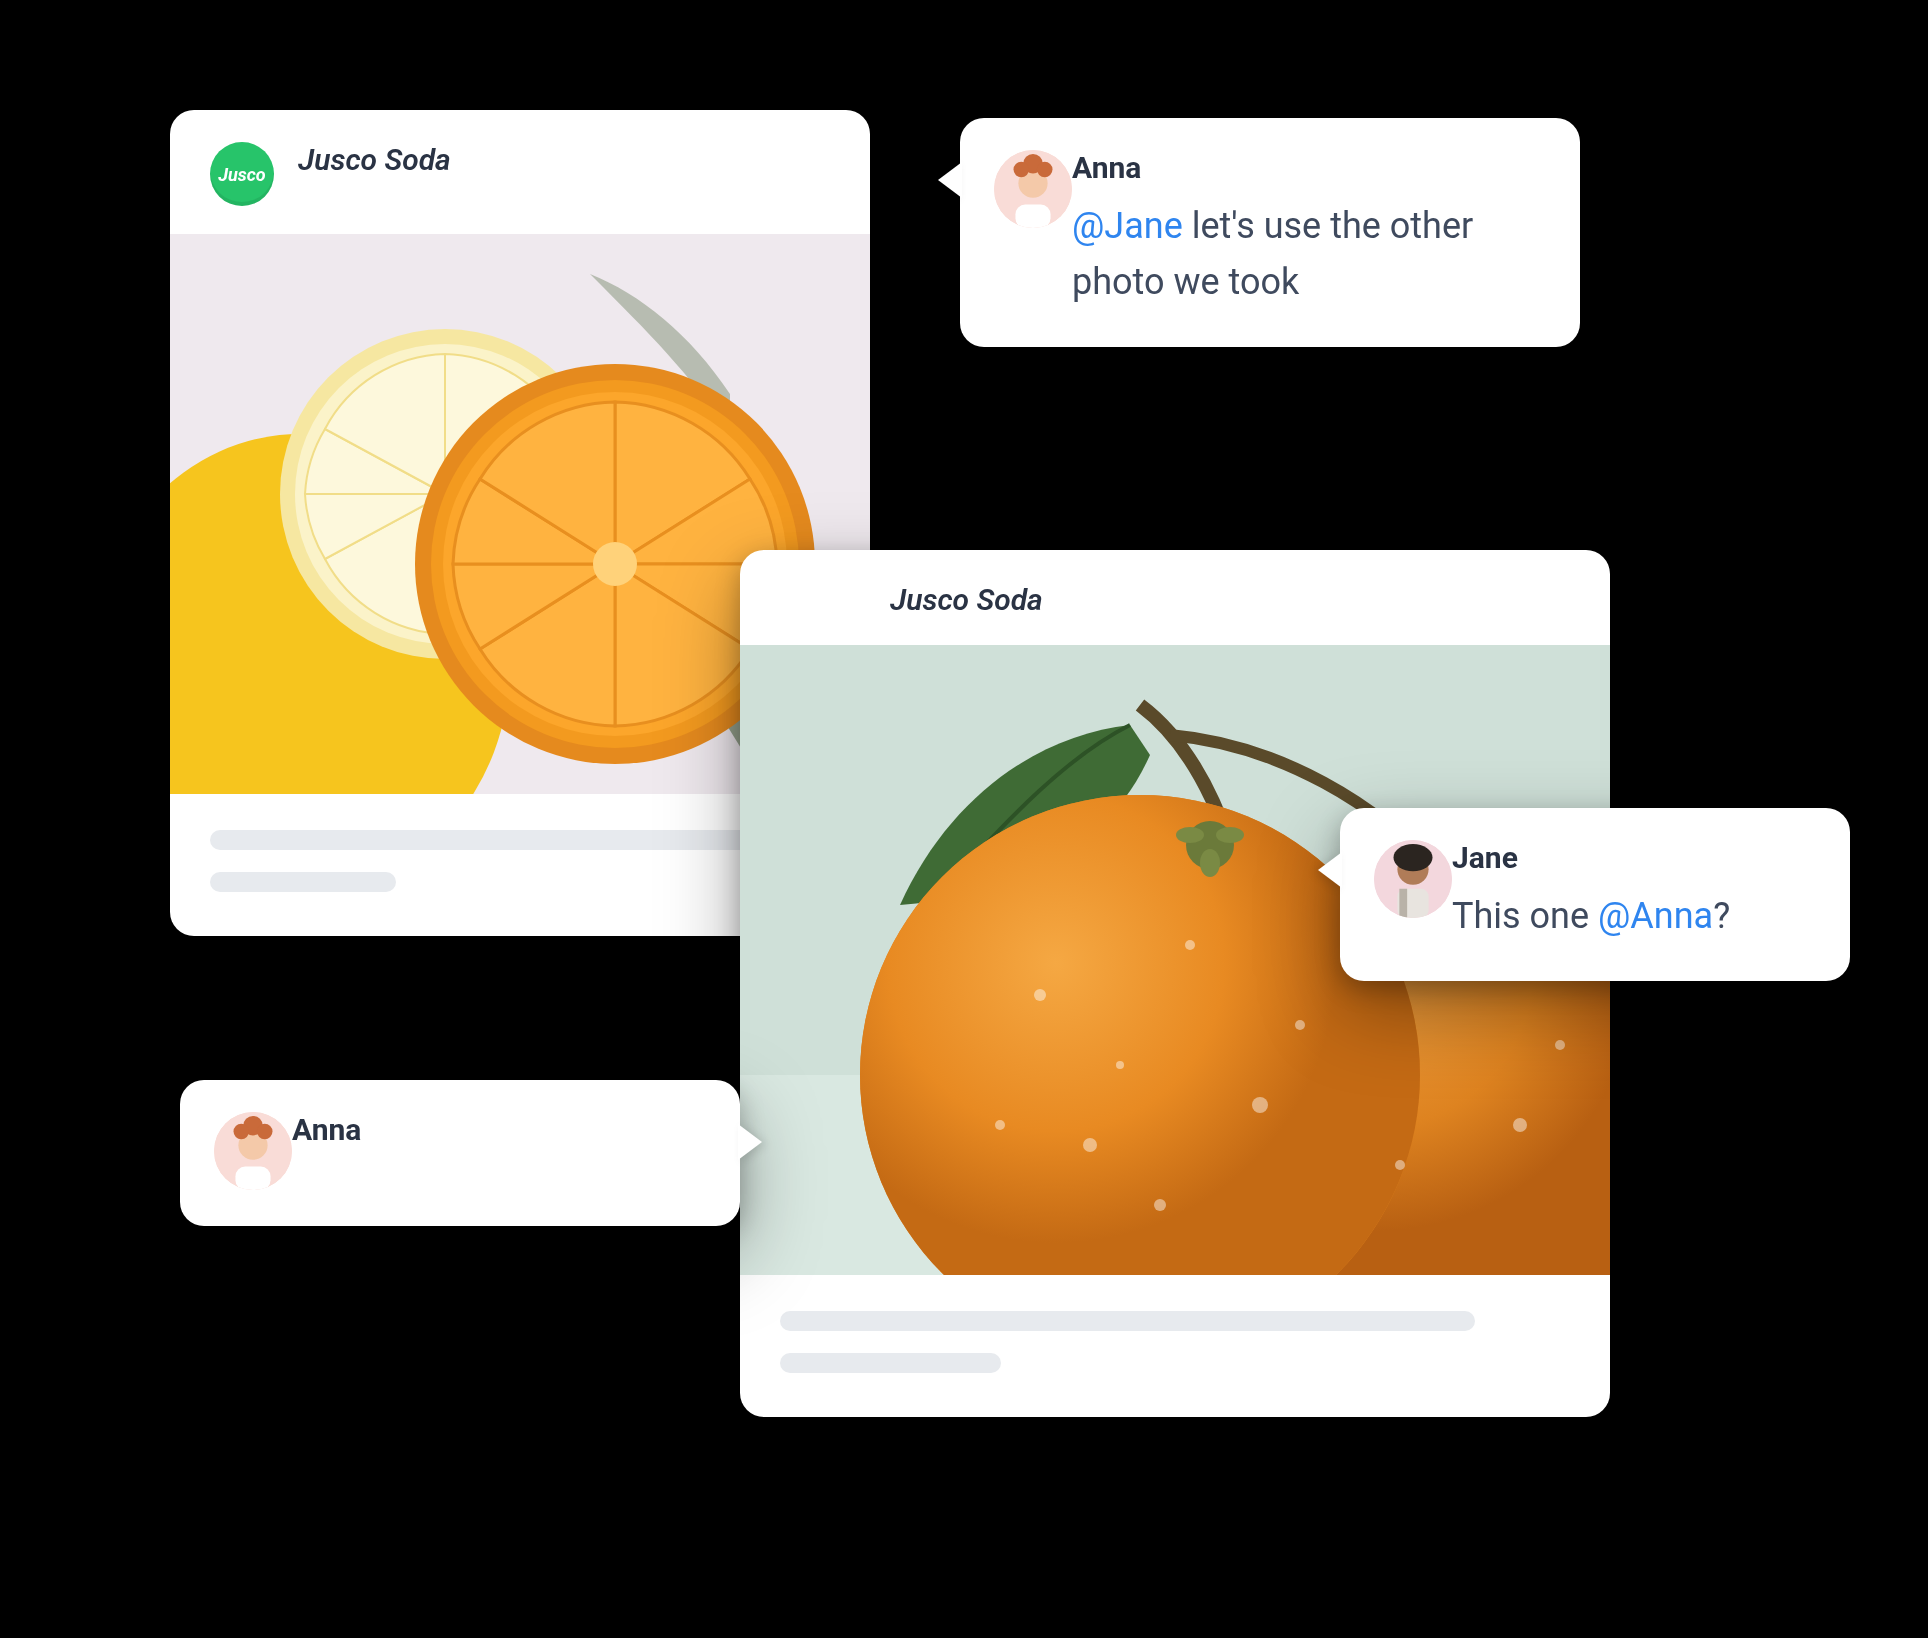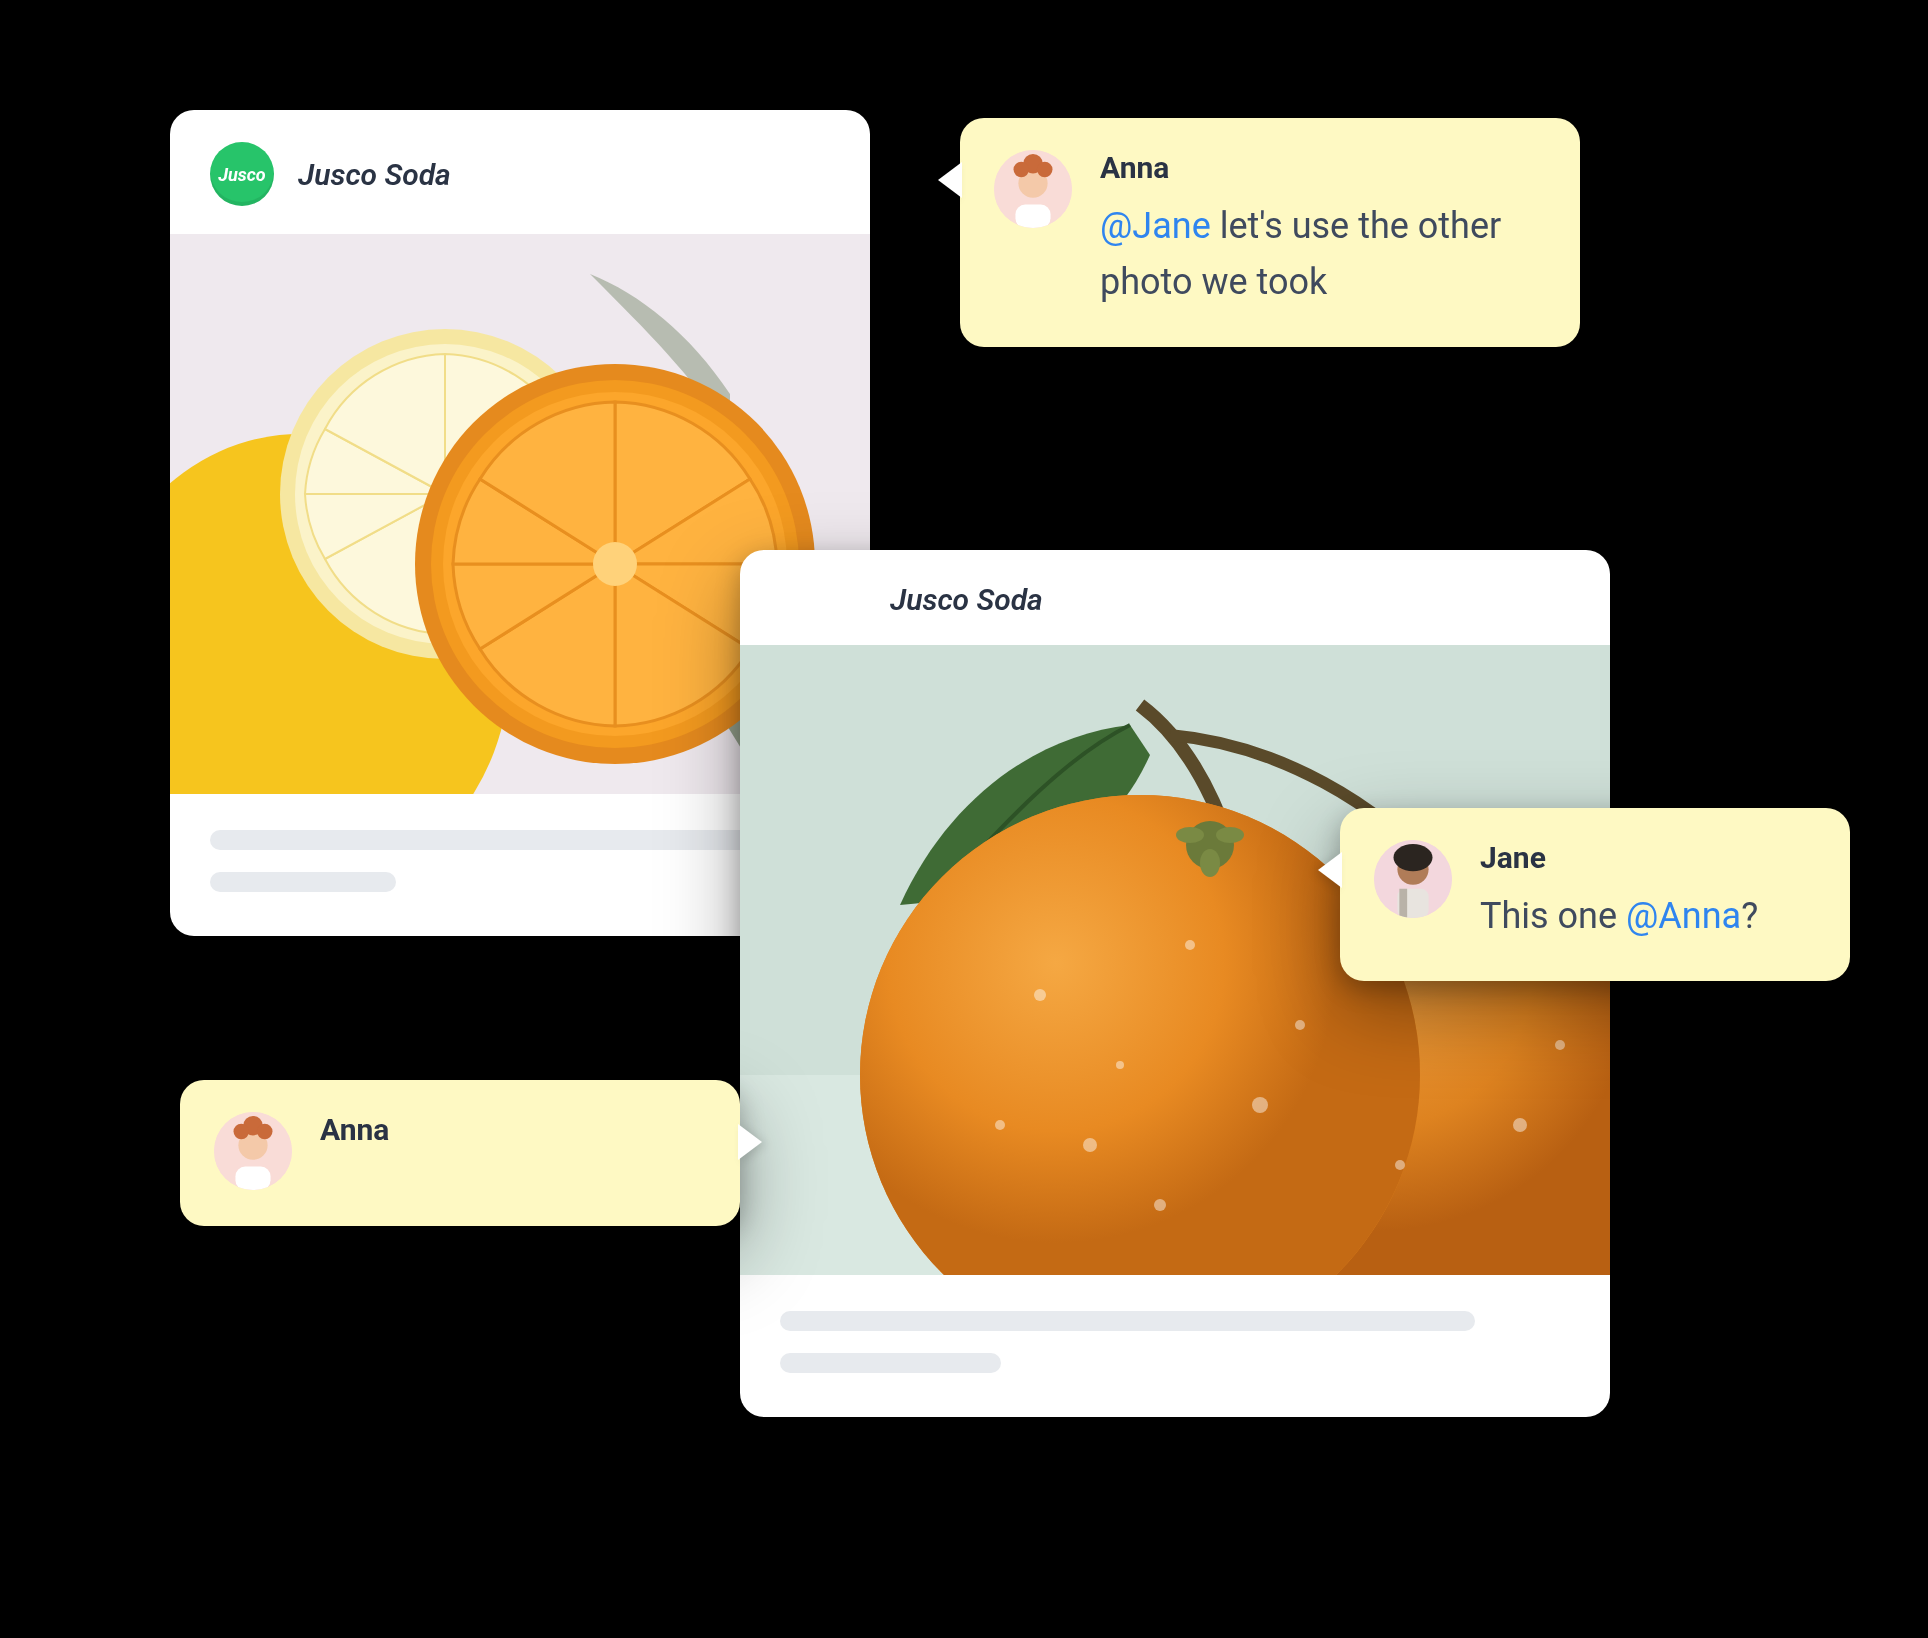--- a/index.html
+++ b/index.html
@@ -17,21 +17,20 @@
   }
   .card {
     position: absolute;
     background: #fff;
     border-radius: 24px;
     box-shadow: 0 30px 80px rgba(0,0,0,0.35), 0 8px 24px rgba(0,0,0,0.25);
     overflow: hidden;
   }
   .card-header {
     display: flex;
-    align-items: center;
     gap: 24px;
     padding: 32px 40px 28px 40px;
   }
   .brand-badge {
     width: 64px;
     height: 64px;
     border-radius: 50%;
     background: #27c46a;
     display: flex;
     align-items: center;
@@ -58,26 +57,25 @@
   .skel {
     background: #e7eaee;
     border-radius: 999px;
     height: 20px;
   }
   .skel + .skel { margin-top: 22px; }
 
   
   .bubble {
     position: absolute;
-    background: #fef9c3;
+    background: #ffffff;
     border-radius: 24px;
     box-shadow: 0 30px 80px rgba(0,0,0,0.35), 0 8px 24px rgba(0,0,0,0.25);
     padding: 32px 44px 36px 34px;
     display: flex;
-    gap: 28px;
   }
   .bubble::before {
     content: "";
     position: absolute;
     width: 0; height: 0;
   }
   .bubble.tail-left::before {
     left: -22px;
     top: 44px;
     border-top: 18px solid transparent;

